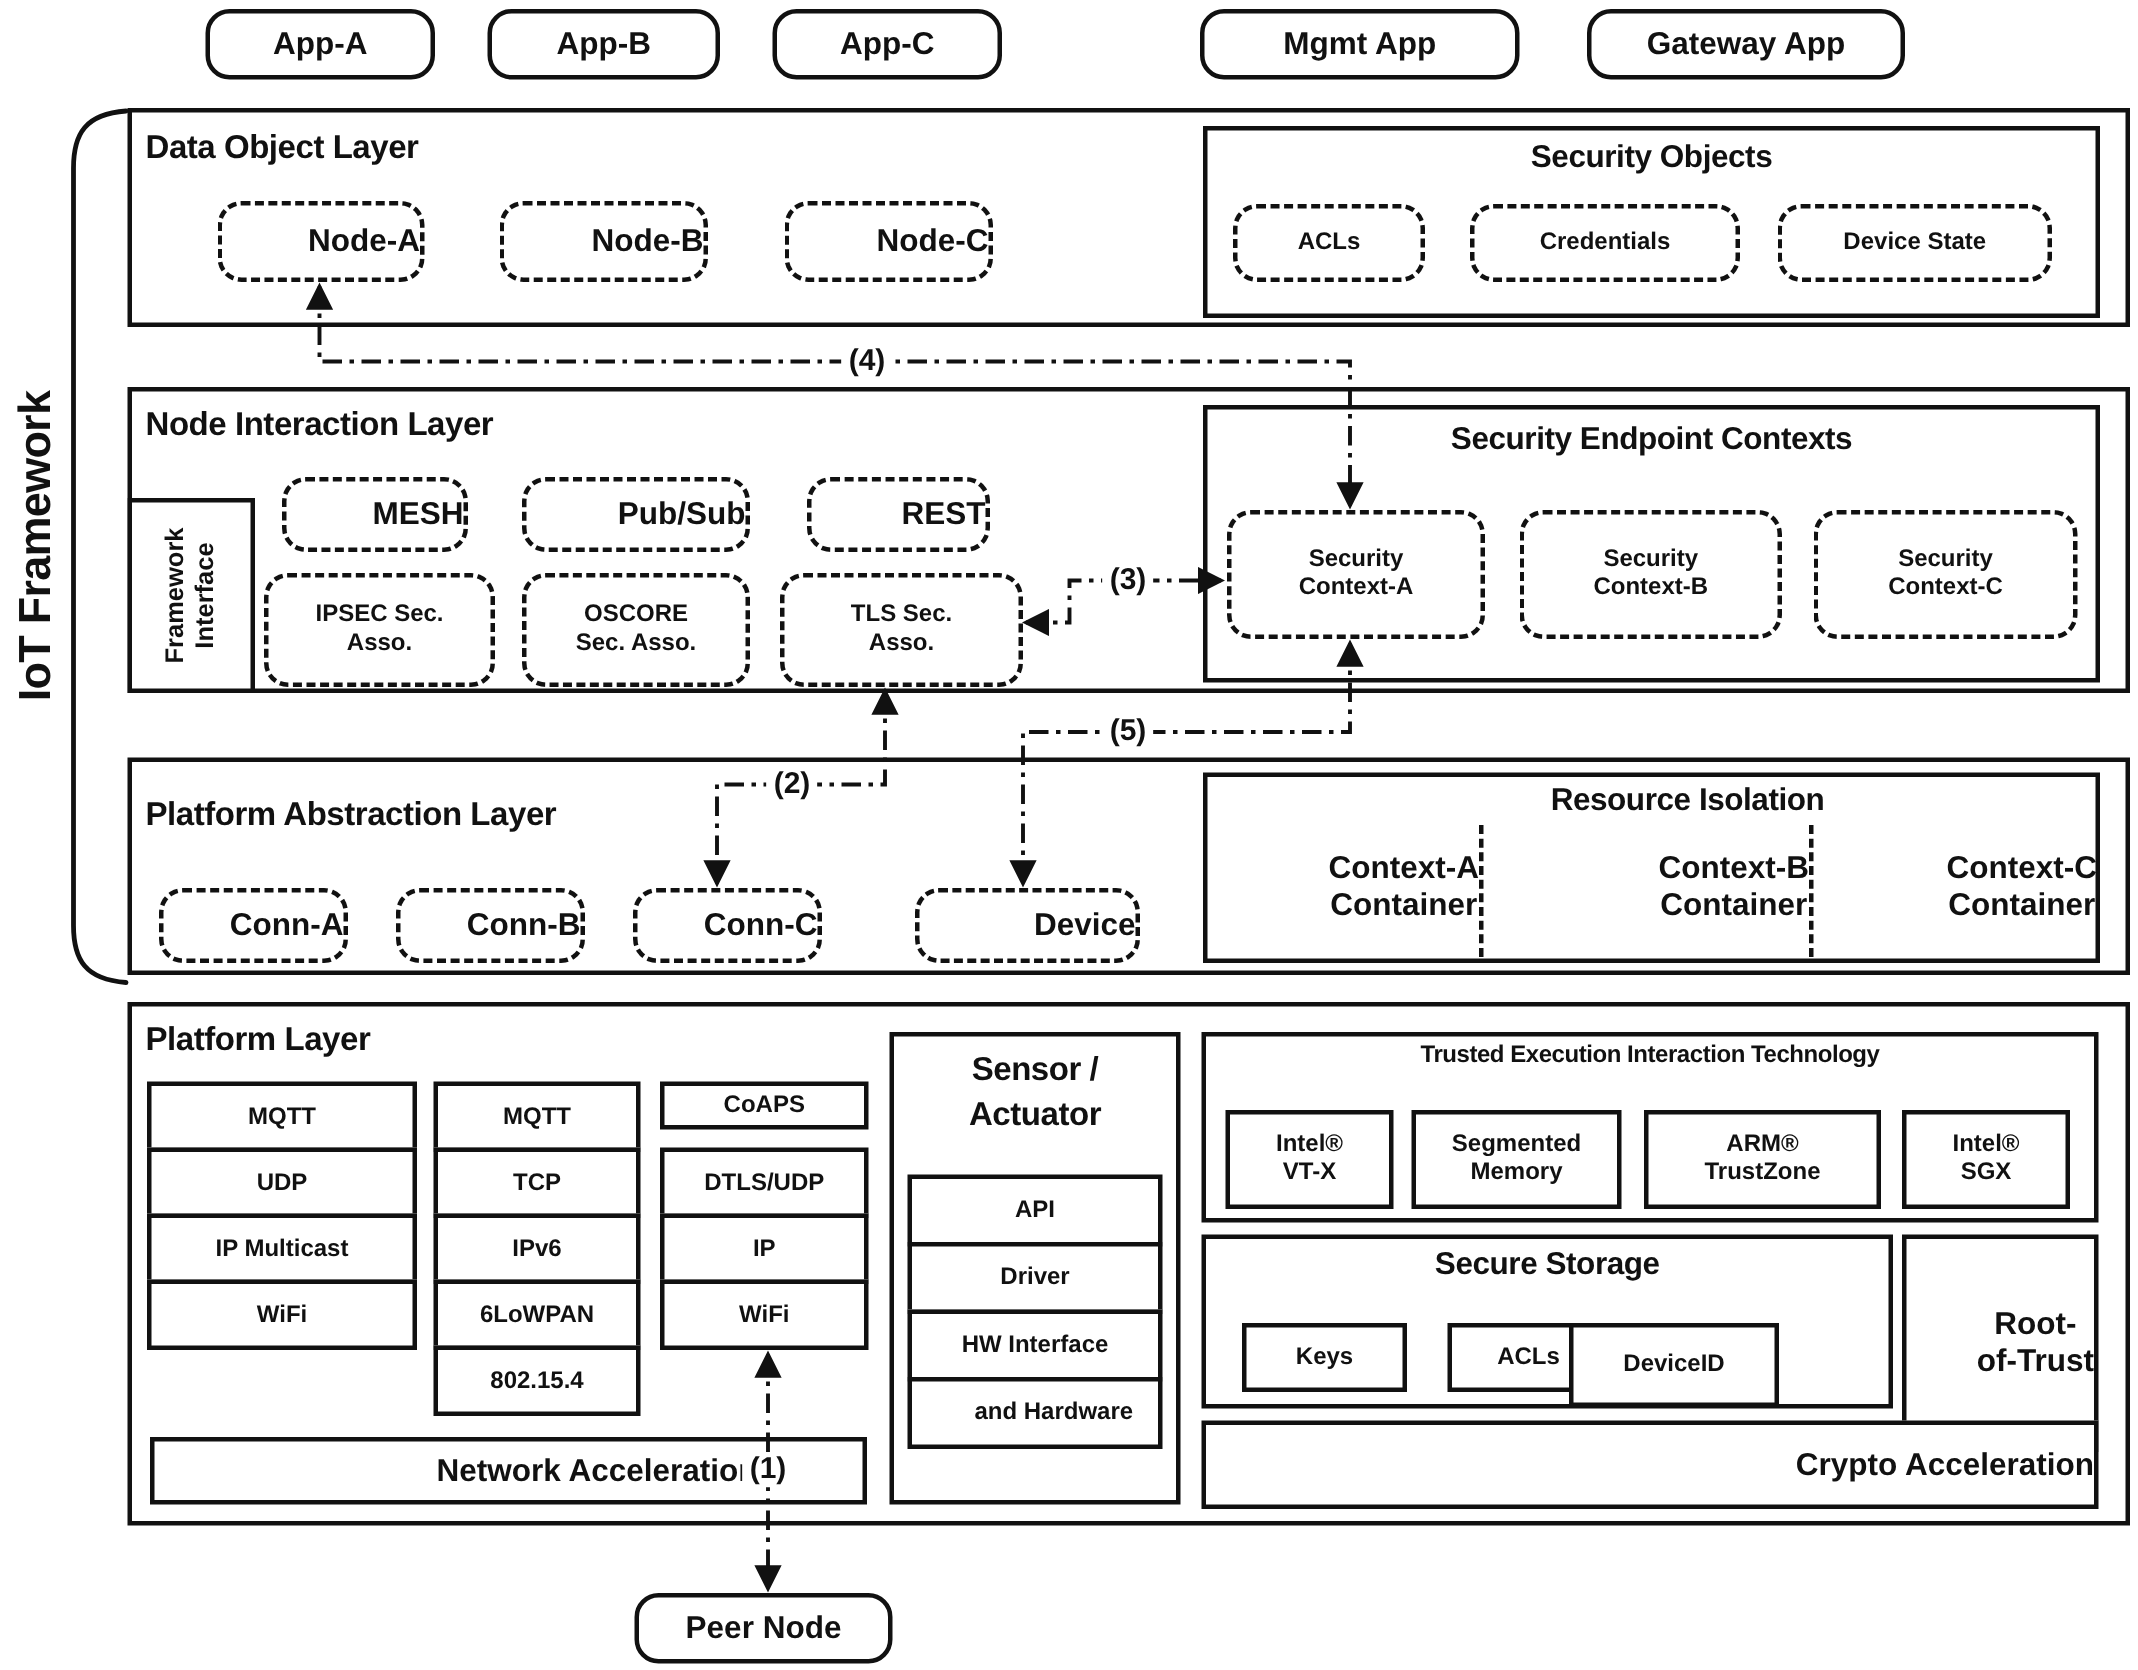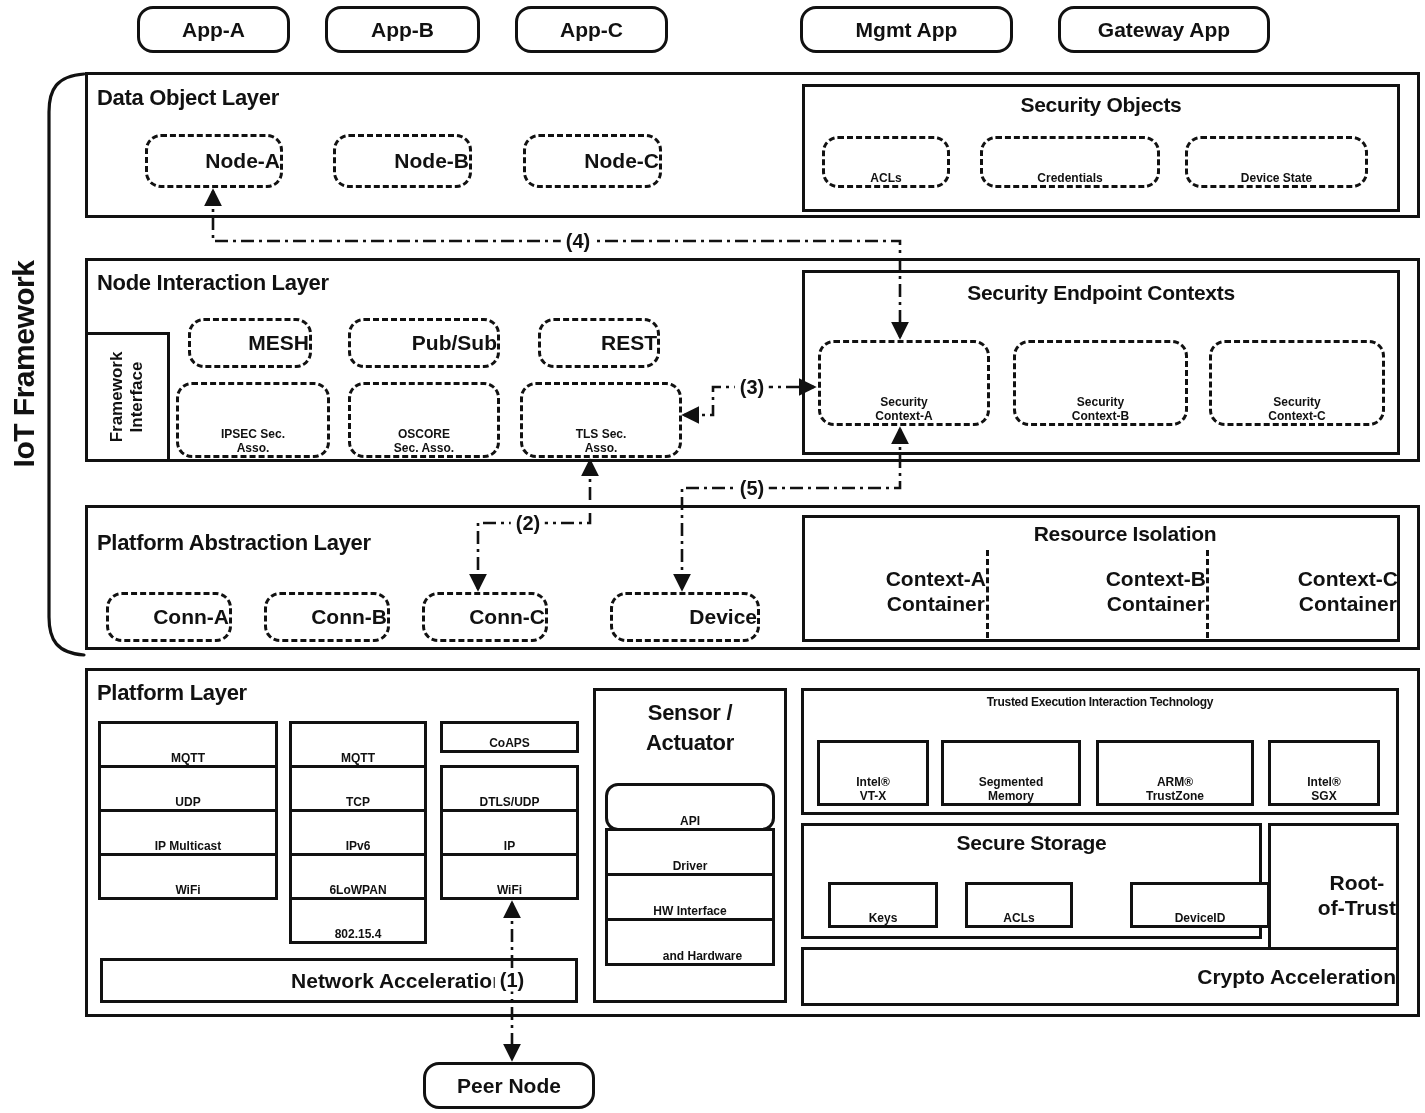--- a/index.html
+++ b/index.html
@@ -11,21 +11,21 @@
   .solid{position:absolute;border:3px solid var(--ink);box-sizing:border-box;background:#fff;
          display:flex;align-items:center;justify-content:center;text-align:center;}
   .dashed{position:absolute;border:3.5px dashed var(--ink);border-radius:16px;box-sizing:border-box;background:#fff;
           display:flex;align-items:center;justify-content:center;text-align:center;}
   .pill{position:absolute;border:3.5px solid var(--ink);border-radius:16px;box-sizing:border-box;background:#fff;
         display:flex;align-items:center;justify-content:center;text-align:center;font-size:21px;}
   .title{position:absolute;font-size:22px;letter-spacing:-0.3px;}
   .ctitle{position:absolute;text-align:center;font-size:21px;letter-spacing:-0.3px;}
   .txt{position:absolute;display:flex;align-items:center;justify-content:center;text-align:center;}
   .ml{white-space:pre-line;line-height:1.17;}
-  .fs20{font-size:12px;align-items:flex-end;} .fs21{font-size:21px;justify-content:flex-end;} .fs22{font-size:22px;}
+  .fs20{font-size:16px;} .fs21{font-size:21px;justify-content:flex-end;} .fs22{font-size:22px;}
   .sep{position:absolute;border-left:3px dashed var(--ink);width:0;}
   .overlay{position:absolute;left:0;top:0;z-index:5;pointer-events:none;}
   .flow{fill:none;stroke:var(--ink);stroke-width:2.6;stroke-dasharray:13 5 3 5;}
   .bracket{fill:none;stroke:var(--ink);stroke-width:3.2;stroke-linecap:round;}
   .chip{position:absolute;z-index:6;background:#fff;padding:0 5px;font-size:20px;
         transform:translate(-50%,-50%);}
   .vlabel{position:absolute;left:24px;top:364px;transform:translate(-50%,-50%) rotate(-90deg);
           white-space:nowrap;font-size:30px;letter-spacing:-0.5px;}
   .fi-label{position:absolute;left:127px;top:397px;transform:translate(-50%,-50%) rotate(-90deg);
             font-size:17px;text-align:center;}
@@ -194,21 +194,21 @@
         <span>WiFi</span>
       </div>
 
     <div class="solid fs21" style="left:100px;top:958px;width:478px;height:45px;padding-right:70px;">
         <span>Network Acceleration</span>
       </div>
 
     <div class="solid" style="left:593px;top:688px;width:194px;height:315px;align-items:flex-start;"></div>
     <div class="ctitle fs22 ml" style="left:593px;top:698px;width:194px;white-space:pre-line;line-height:1.35;">Sensor /
 Actuator</div>
-    <div class="solid fs20" style="left:605px;top:783px;width:170px;height:48px;border-radius:13px;">
+    <div class="solid fs20" style="left:605px;top:783px;width:170px;height:48px;">
         <span>API</span>
       </div>
     <div class="solid fs20" style="left:605px;top:828px;width:170px;height:48px;">
         <span>Driver</span>
       </div>
     <div class="solid fs20" style="left:605px;top:873px;width:170px;height:48px;">
         <span>HW Interface</span>
       </div>
     <div class="solid fs20" style="left:605px;top:918px;width:170px;height:48px;padding-left:25px;">
         <span>and Hardware</span>
@@ -234,21 +234,21 @@
       </div>
 
     <div class="solid" style="left:801px;top:823px;width:461px;height:116px;"></div>
     <div class="ctitle" style="left:801px;top:831px;width:461px;">Secure Storage</div>
     <div class="solid fs20" style="left:828px;top:882px;width:110px;height:46px;">
         <span>Keys</span>
       </div>
     <div class="solid fs20" style="left:965px;top:882px;width:108px;height:46px;">
         <span>ACLs</span>
       </div>
-    <div class="solid fs20" style="left:1130px;top:882px;width:140px;height:46px;">
+    <div class="solid fs20" style="left:1046px;top:882px;width:140px;height:56px;">
         <span>DeviceID</span>
       </div>
     <div class="solid fs21" style="left:1268px;top:823px;width:131px;height:145px;">
         <span class="ml">Root-
 of-Trust</span>
       </div>
 
     <div class="solid fs21" style="left:801px;top:947px;width:598px;height:59px;">
         <span>Crypto Acceleration</span>
       </div>

